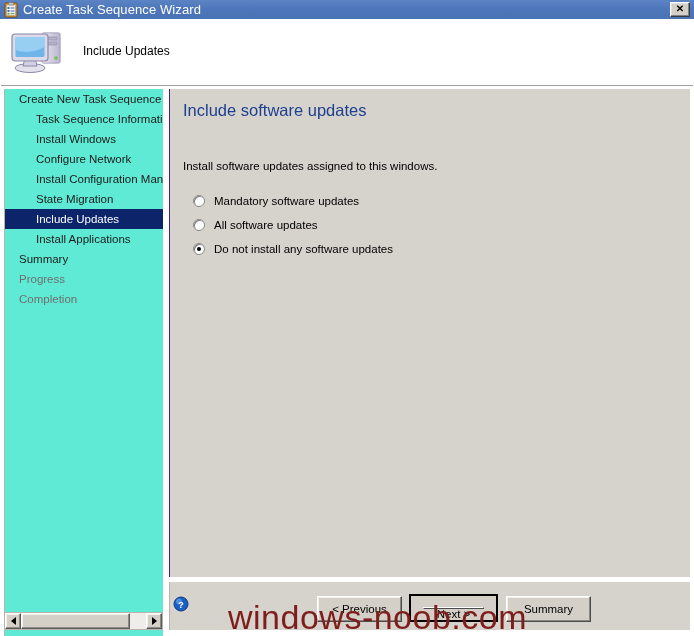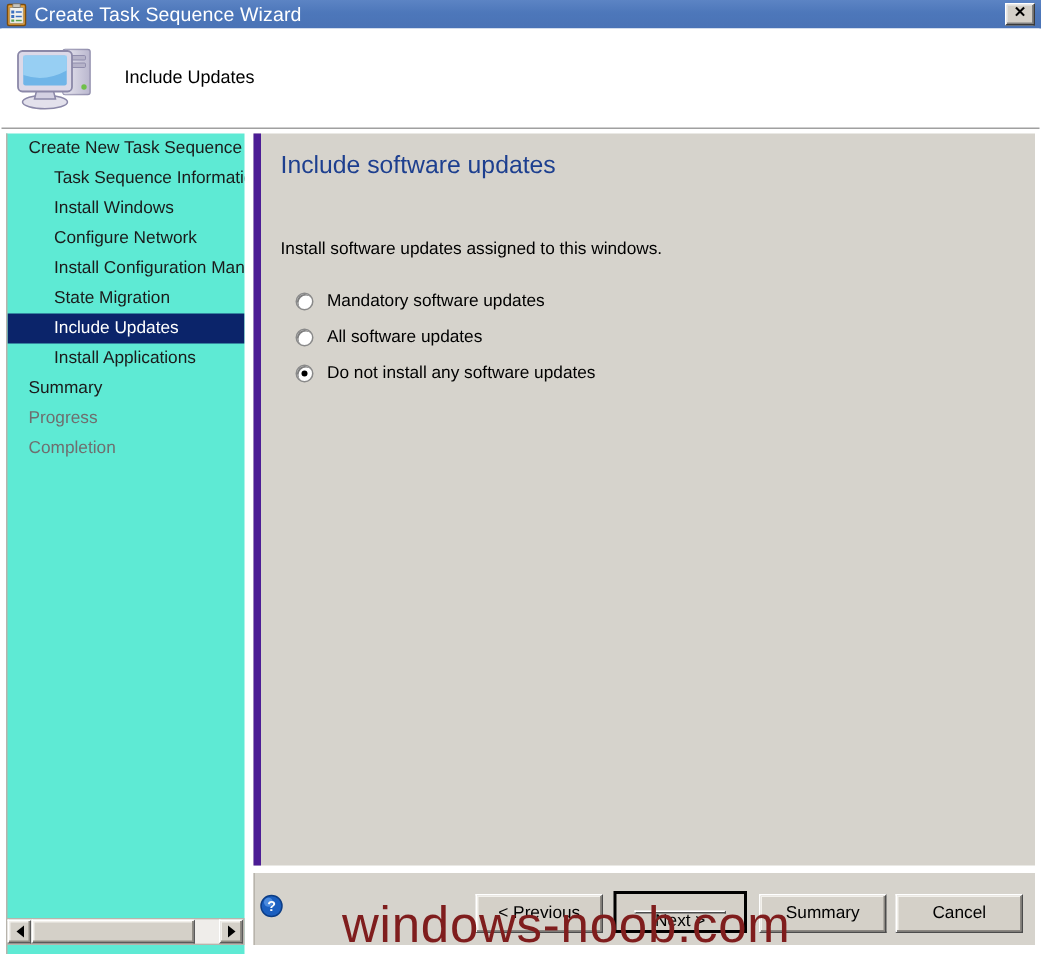--- a/index.html
+++ b/index.html
@@ -170,21 +170,21 @@
   .arrow-l { border-right: 5px solid #000; }
   .arrow-r { border-left: 5px solid #000; }
 
   
   #content {
     position: absolute;
     left: 169px; top: 89px;
     width: 521px;
     height: 488px;
     background: #d6d3cc;
-    border-left: 5px solid #4c1d95;
+    border-left: 1px solid #4c1d95;
     box-sizing: border-box;
     overflow: hidden;
   }
   #content-heading {
     position: absolute;
     left: 13px; top: 12px;
     font-size: 16.5px;
     color: #1d3f8f;
   }
   #content-desc {
@@ -411,20 +411,17 @@
     <div class="wizbtn default" style="left:239px; width:89px;">
       <span class="inner">
         <span>Next &gt;</span>
       </span>
     </div>
 
     <div class="wizbtn" style="left:336px; width:85px;">
       <span>Summary</span>
     </div>
 
-    <div class="wizbtn" style="left:427px; width:85px;">
-      <span>Cancel</span>
-    </div>
   </div>
 
   <div id="watermark">windows-noob.com</div>
 
 </div>
 
 </body></html>

